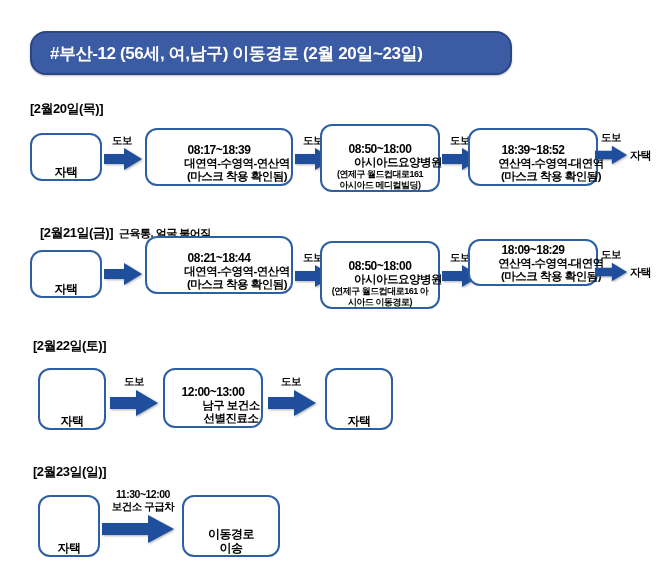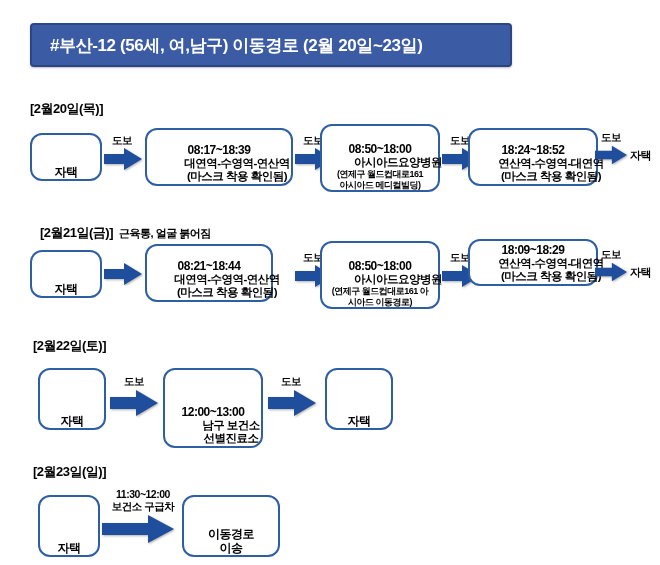--- a/index.html
+++ b/index.html
@@ -14,27 +14,27 @@
     position: relative;
     font-family: "Liberation Sans", "DejaVu Sans", sans-serif;
     color: #000000;
     overflow: hidden;
   }
 
   
   .banner {
     position: absolute;
     left: 30px;
-    top: 23px;
+    top: 31px;
     width: 482px;
     height: 44px;
     box-sizing: border-box;
     background: #3b5ca4;
     border: 2px solid #2b4684;
-    border-radius: 4px;
+    border-radius: 16px;
     display: flex;
     align-items: center;
     padding-left: 18px;
     box-shadow: 0 1px 2px rgba(0,0,0,0.25);
   }
   .banner-text {
     color: #ffffff;
     font-size: 17px;
     font-weight: bold;
     letter-spacing: -0.4px;
@@ -158,21 +158,21 @@
     <span class="l-sub">(연제구 월드컵대로161</span>
     <span class="l-sub">아시아드 메디컬빌딩)</span>
   </div>
 
   <div class="arrow-label" style="left:438px; top:134px; width:44px;">도보</div>
   <svg class="arrow" style="left:442px; top:148px;" width="38" height="22" viewBox="0 0 38 22">
     <path d="M0 6 H20 V0 L38 11 L20 22 V16 H0 Z" fill="#1f4e9c"></path>
   </svg>
 
   <div class="node" style="left:468px; top:128px; width:130px; height:58px;">
-    <span class="l-time">18:24~18:52</span>
+    <span class="l-time">18:39~18:52</span>
     <span class="l-main">연산역-수영역-대연역</span>
     <span class="l-main">(마스크 착용 확인됨)</span>
   </div>
 
   <div class="arrow-label" style="left:592px; top:131px; width:38px;">도보</div>
   <svg class="arrow" style="left:595px; top:145px;" width="32" height="20" viewBox="0 0 38 22">
     <path d="M0 6 H20 V0 L38 11 L20 22 V16 H0 Z" fill="#1f4e9c"></path>
   </svg>
 
   <div class="plain-node" style="left:630px; top:148px;">자택</div>
@@ -185,21 +185,21 @@
 
   <div class="node" style="left:30px; top:250px; width:72px; height:48px;">
     <span class="l-plain">자택</span>
   </div>
 
   <div class="arrow-label" style="left:100px; top:251px; width:44px;"></div>
   <svg class="arrow" style="left:104px; top:263px;" width="38" height="22" viewBox="0 0 38 22">
     <path d="M0 6 H20 V0 L38 11 L20 22 V16 H0 Z" fill="#1f4e9c"></path>
   </svg>
 
-  <div class="node" style="left:145px; top:244px; width:128px; height:58px;">
+  <div class="node" style="left:145px; top:236px; width:148px; height:58px;">
     <span class="l-time">08:21~18:44</span>
     <span class="l-main">대연역-수영역-연산역</span>
     <span class="l-main">(마스크 착용 확인됨)</span>
   </div>
 
   <div class="arrow-label" style="left:291px; top:251px; width:44px;">도보</div>
   <svg class="arrow" style="left:295px; top:265px;" width="38" height="22" viewBox="0 0 38 22">
     <path d="M0 6 H20 V0 L38 11 L20 22 V16 H0 Z" fill="#1f4e9c"></path>
   </svg>
 
@@ -236,21 +236,21 @@
 
   <div class="node" style="left:38px; top:368px; width:68px; height:62px;">
     <span class="l-plain">자택</span>
   </div>
 
   <div class="arrow-label" style="left:108px; top:375px; width:52px;">도보</div>
   <svg class="arrow" style="left:110px; top:390px;" width="48" height="26" viewBox="0 0 48 26">
     <path d="M0 7 H26 V0 L48 13 L26 26 V19 H0 Z" fill="#1f4e9c"></path>
   </svg>
 
-  <div class="node" style="left:163px; top:368px; width:100px; height:80px;">
+  <div class="node" style="left:163px; top:368px; width:100px; height:60px;">
     <span class="l-time">12:00~13:00</span>
     <span class="l-main">남구 보건소</span>
     <span class="l-main">선별진료소</span>
   </div>
 
   <div class="arrow-label" style="left:265px; top:375px; width:52px;">도보</div>
   <svg class="arrow" style="left:268px; top:390px;" width="48" height="26" viewBox="0 0 48 26">
     <path d="M0 7 H26 V0 L48 13 L26 26 V19 H0 Z" fill="#1f4e9c"></path>
   </svg>
 

